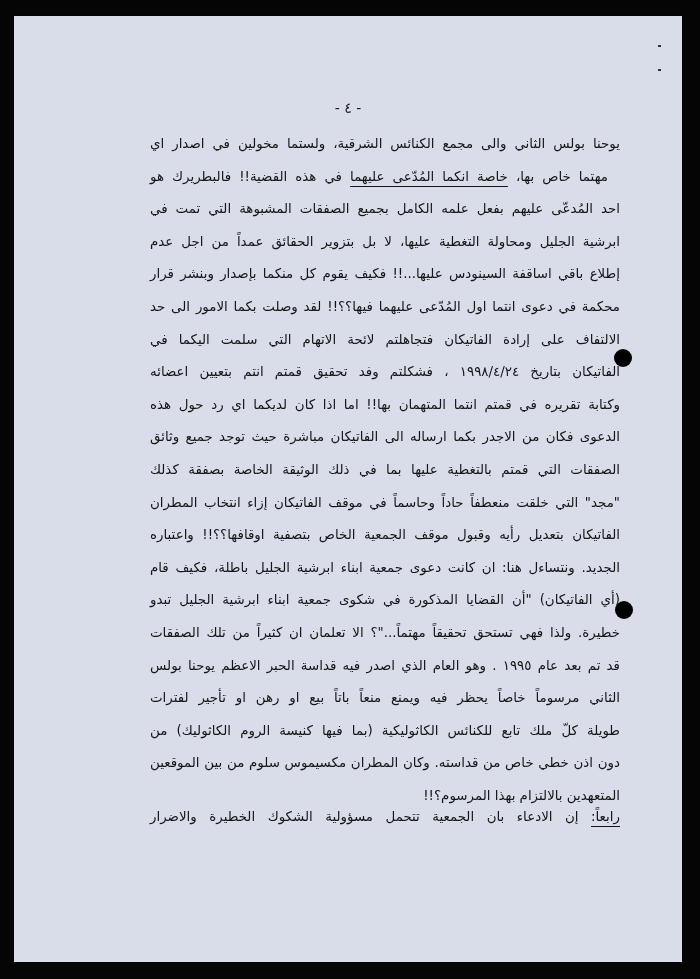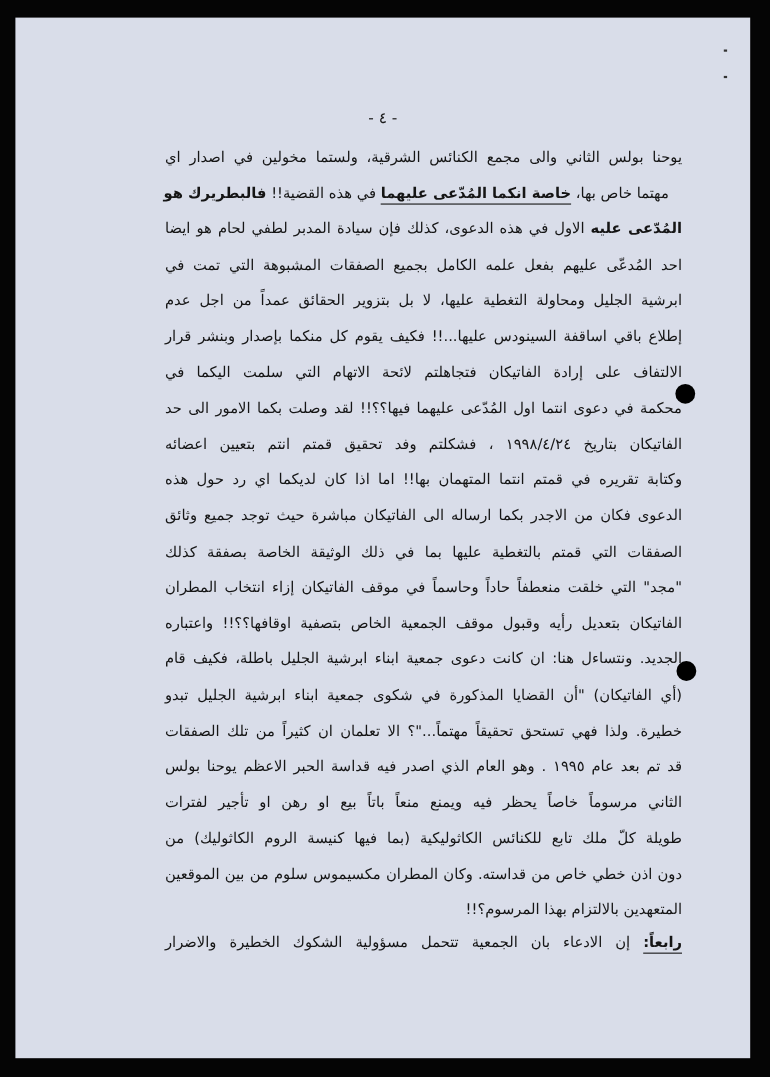--- a/index.html
+++ b/index.html
@@ -47,26 +47,26 @@
       white-space: nowrap;
       text-align: justify;
       text-align-last: justify;
     }
     .line.last {
       text-align-last: right;
     }
     .line.indent {
       padding-right: 12px;
     }
-    .b { font-weight: bold; }
+    .b { font-weight: normal; }
     .u { text-decoration: underline; text-underline-offset: 5px; margin-top: 36px; }
     .section {
       position: absolute;
       left: 136px;
-      top: 826px;
+      top: 785px;
       width: 470px;
       direction: rtl;
       font-family: "DejaVu Sans", sans-serif;
       font-size: 13.4px;
       color: #151515;
     }
     .section .line { text-align-last: justify; }
     .punch-hole {
       position: absolute;
       width: 18px;
@@ -89,36 +89,33 @@
   <div class="page-number">- ٤ -</div>
 
   <div class="body-text">
     <div class="line">
       <span>يوحنا بولس الثاني والى مجمع الكنائس الشرقية، ولستما مخولين في اصدار اي</span>
     </div>
     <div class="line indent">
       <span>مهتما خاص بها، </span><span class="b u">خاصة انكما المُدّعى عليهما</span><span> في هذه القضية!! </span><span class="b">فالبطريرك هو</span>
     </div>
     <div class="line">
-      <span class="b">المُدّعى عليه</span><span> الاول في هذه الدعوى، كذلك فإن سيادة المدبر لطفي لحام هو ايضا</span>
-    </div>
-    <div class="line">
       <span>احد المُدعّى عليهم بفعل علمه الكامل بجميع الصفقات المشبوهة التي تمت في</span>
     </div>
     <div class="line">
       <span>ابرشية الجليل ومحاولة التغطية عليها، لا بل بتزوير الحقائق عمداً من اجل عدم</span>
     </div>
     <div class="line">
       <span>إطلاع باقي اساقفة السينودس عليها...!! فكيف يقوم كل منكما بإصدار وبنشر قرار</span>
     </div>
     <div class="line">
-      <span>الالتفاف على إرادة الفاتيكان فتجاهلتم لائحة الاتهام التي سلمت اليكما في</span>
+      <span>محكمة في دعوى انتما اول المُدّعى عليهما فيها؟؟!! لقد وصلت بكما الامور الى حد</span>
     </div>
     <div class="line">
-      <span>محكمة في دعوى انتما اول المُدّعى عليهما فيها؟؟!! لقد وصلت بكما الامور الى حد</span>
+      <span>الالتفاف على إرادة الفاتيكان فتجاهلتم لائحة الاتهام التي سلمت اليكما في</span>
     </div>
     <div class="line">
       <span>الفاتيكان بتاريخ ١٩٩٨/٤/٢٤ ، فشكلتم وفد تحقيق قمتم انتم بتعيين اعضائه</span>
     </div>
     <div class="line">
       <span>وكتابة تقريره في قمتم انتما المتهمان بها!! اما اذا كان لديكما اي رد حول هذه</span>
     </div>
     <div class="line">
       <span>الدعوى فكان من الاجدر بكما ارساله الى الفاتيكان مباشرة حيث توجد جميع وثائق</span>
     </div>

